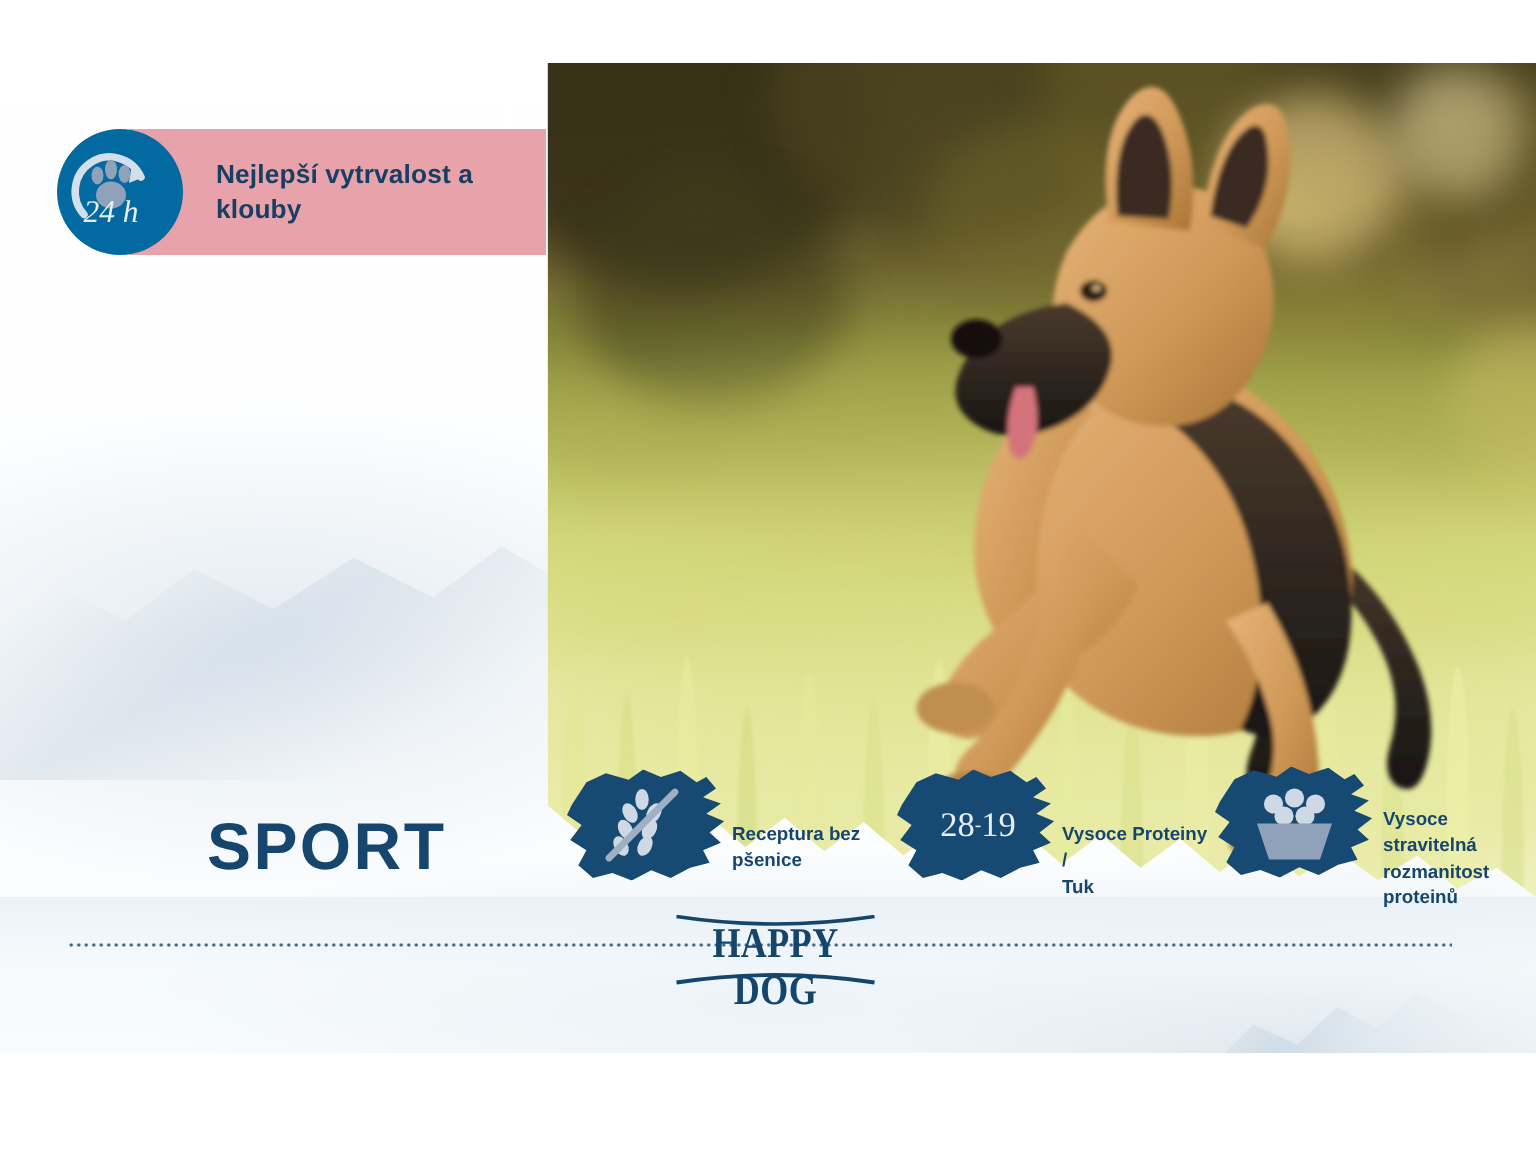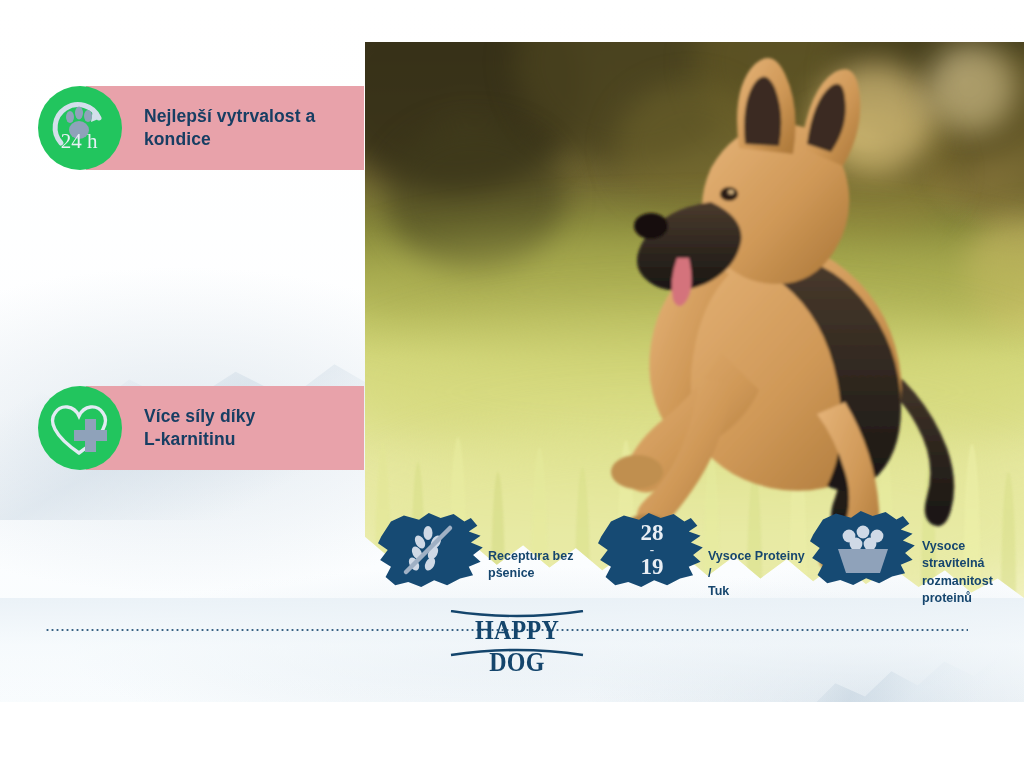--- a/index.html
+++ b/index.html
@@ -76,24 +76,25 @@
     position:absolute;left:38px;width:326px;height:84px;
     display:flex;align-items:center;
   }
   .feature .band{
     position:absolute;left:48px;top:0;right:0;height:84px;
     background:#e8a2aa;
   }
   .feature .circle{
     position:relative;z-index:2;
     width:84px;height:84px;border-radius:50%;
-    background:#22c55e;
-    display:flex;align-items:center;justify-content:center;
+    background:#0369a1;
+    display:flex;align-items:center;justify-content:flex-start;
     box-shadow:0 0 0 0 rgba(0,0,0,0);
     flex:0 0 84px;
+    font-style:italic;
   }
   .feature .ftext{
     position:relative;z-index:2;
     margin-left:22px;
     color:#173e63;font-weight:bold;font-size:17.5px;line-height:1.32;
     letter-spacing:.1px;
     white-space:pre-line;
   }
   #feature-0{top:86px;}
   #feature-1{top:236px;}
@@ -117,23 +118,23 @@
       28% 88%, 16% 92%, 7% 82%, 12% 70%, 2% 62%, 9% 50%, 0% 42%
     );
   }
   .splash-label{
     position:absolute;top:40px;
     color:#16466e;font-weight:bold;font-size:12.5px;line-height:1.38;
     white-space:pre-line;
   }
   .ratio{
     position:absolute;left:0;top:0;width:108px;height:84px;
-    display:flex;flex-direction:column;align-items:center;justify-content:center;
+    display:flex;flex-direction:row;align-items:center;justify-content:center;
     color:#e9eef4;font-family:"Liberation Serif", serif;
-    font-size:23px;line-height:.95;font-weight:bold;
+    font-size:23px;line-height:.95;
   }
   .ratio .dash{font-size:13px;line-height:.8;margin:1px 0;}
 
   
   .divider{
     position:absolute;left:45px;top:629px;width:923px;height:2px;
     background-image:radial-gradient(circle, #16466e 0 1px, transparent 1.2px);
     background-size:5px 2px;background-repeat:repeat-x;
     opacity:.85;
   }
@@ -263,36 +264,26 @@
         <g fill="#8fa2ba">
           <ellipse cx="27" cy="26" rx="4" ry="6"></ellipse>
           <ellipse cx="36" cy="22" rx="4" ry="6.5"></ellipse>
           <ellipse cx="45" cy="25" rx="4" ry="6"></ellipse>
           <ellipse cx="36" cy="39" rx="10" ry="9"></ellipse>
         </g>
         <text x="36" y="57" text-anchor="middle" fill="#e8eff6" font-family="Liberation Serif, serif" font-size="21">24 h</text>
       </svg>
     </div>
     <div class="ftext">Nejlepší vytrvalost a
-kondice</div>
-  </div>
-
-
-  <div class="feature" id="feature-2">
-    <div class="band"></div>
-    <div class="circle">
-      <svg width="74" height="74" viewBox="0 0 74 74">
-        <path d="M36 62 C10 44 6 30 12 22 C18 13 31 14 36 25 C41 14 54 13 60 22 C66 30 62 44 36 62 Z" fill="none" stroke="#e2eaf3" stroke-width="3.4"></path>
-        <path d="M42 28 h11 v11 h11 v11 h-11 v11 h-11 v-11 h-11 v-11 h11 z" fill="#8fa2ba"></path>
-      </svg>
-    </div>
-    <div class="ftext">Více síly díky
-L-karnitinu</div>
-  </div>
-
+klouby</div>
+  </div>
+
+
+
+  <div class="sport">SPORT</div>
 
   <div class="splash-badge" style="left:378px;top:508px;width:200px;">
     <div class="splash"></div>
     <svg style="position:absolute;left:22px;top:16px;" width="58" height="54" viewBox="0 0 58 54">
       <g fill="#cfd9e6">
         <ellipse cx="28" cy="9" rx="4.5" ry="7"></ellipse>
         <ellipse cx="20" cy="18" rx="4.5" ry="7" transform="rotate(-28 20 18)"></ellipse>
         <ellipse cx="36" cy="18" rx="4.5" ry="7" transform="rotate(28 36 18)"></ellipse>
         <ellipse cx="17" cy="29" rx="4.5" ry="7" transform="rotate(-28 17 29)"></ellipse>
         <ellipse cx="33" cy="29" rx="4.5" ry="7" transform="rotate(28 33 29)"></ellipse>

